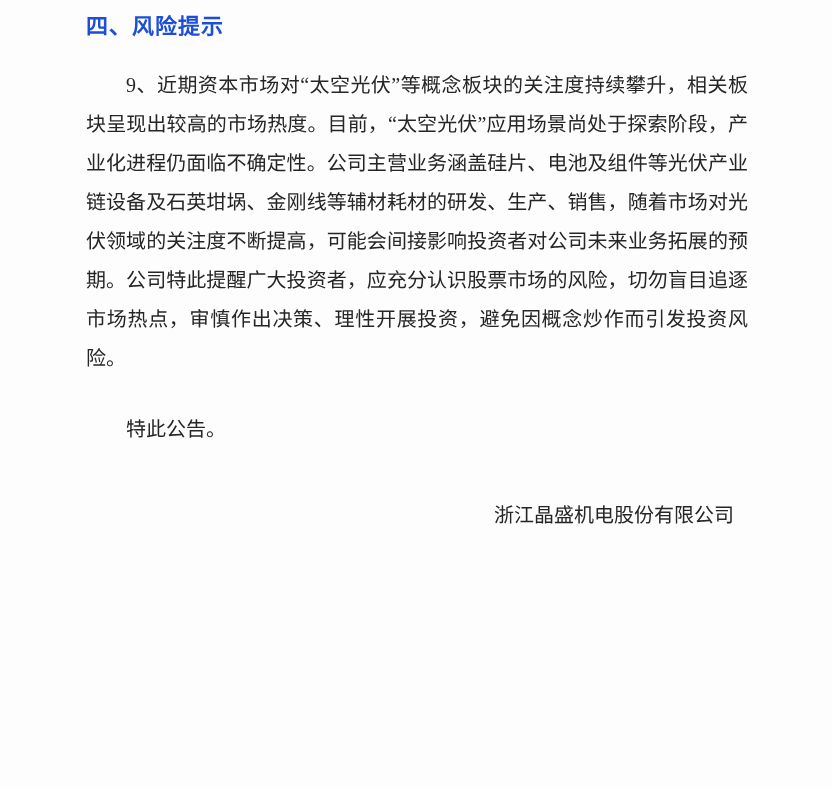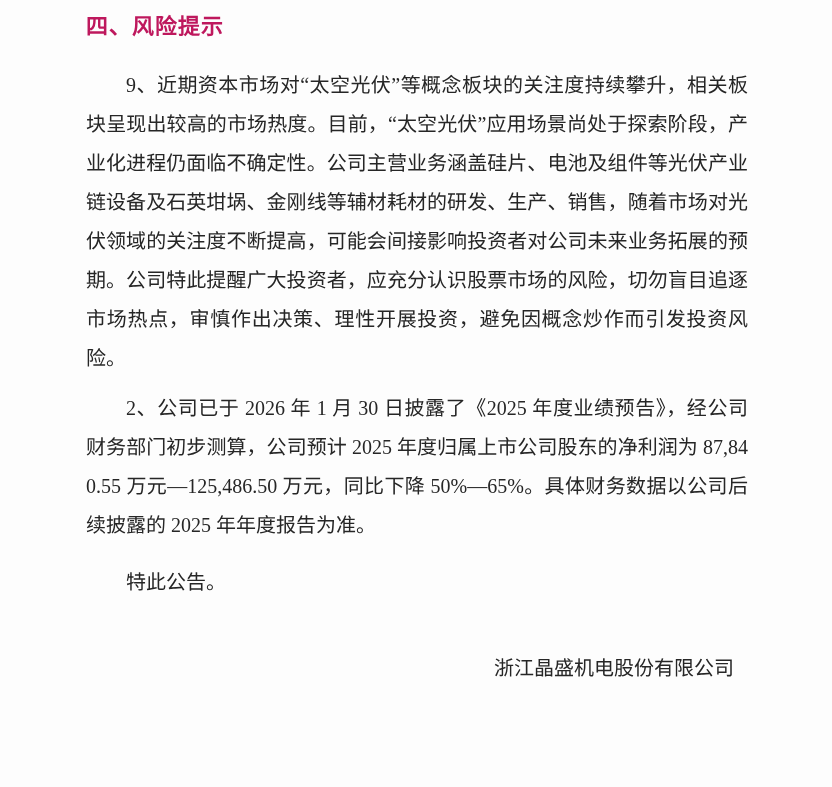--- a/index.html
+++ b/index.html
@@ -16,36 +16,36 @@
     box-sizing: border-box;
     padding: 12px 84px 0 86px;
     font-family: "Liberation Serif", "DejaVu Serif", serif;
     color: #262626;
     overflow: hidden;
   }
   .heading {
     font-size: 22px;
     line-height: 30px;
     font-weight: bold;
-    color: #be185d;
+    color: #1d4ed8;
     margin: 0 0 24px 0;
     letter-spacing: 1px;
   }
   .para {
     font-size: 20px;
     line-height: 39px;
     text-align: justify;
     text-justify: inter-ideograph;
     text-indent: 2em;
     margin: 0 0 11px 0;
     word-break: break-all;
   }
   .para.closing {
     text-align: left;
-    margin-top: 18px;
+    margin-top: 32px;
     margin-bottom: 0;
   }
   .signature {
     margin-top: 46px;
     text-align: right;
     padding-right: 14px;
     font-size: 20px;
     line-height: 40px;
   }
   .signature .sig-line {
@@ -54,21 +54,20 @@
 </style>
 </head>
 <body>
 
 <div class="page">
 
   <h2 class="heading">四、风险提示</h2>
 
   <p class="para">9、近期资本市场对“太空光伏”等概念板块的关注度持续攀升，相关板块呈现出较高的市场热度。目前，“太空光伏”应用场景尚处于探索阶段，产业化进程仍面临不确定性。公司主营业务涵盖硅片、电池及组件等光伏产业链设备及石英坩埚、金刚线等辅材耗材的研发、生产、销售，随着市场对光伏领域的关注度不断提高，可能会间接影响投资者对公司未来业务拓展的预期。公司特此提醒广大投资者，应充分认识股票市场的风险，切勿盲目追逐市场热点，审慎作出决策、理性开展投资，避免因概念炒作而引发投资风险。</p>
 
-  <p class="para">2、公司已于 2026 年 1 月 30 日披露了《2025 年度业绩预告》，经公司财务部门初步测算，公司预计 2025 年度归属上市公司股东的净利润为 87,840.55 万元—125,486.50 万元，同比下降 50%—65%。具体财务数据以公司后续披露的 2025 年年度报告为准。</p>
 
 
   <p class="para closing">特此公告。</p>
 
   <div class="signature">
     <span class="sig-line">浙江晶盛机电股份有限公司</span>
 
   </div>
 
 </div>

